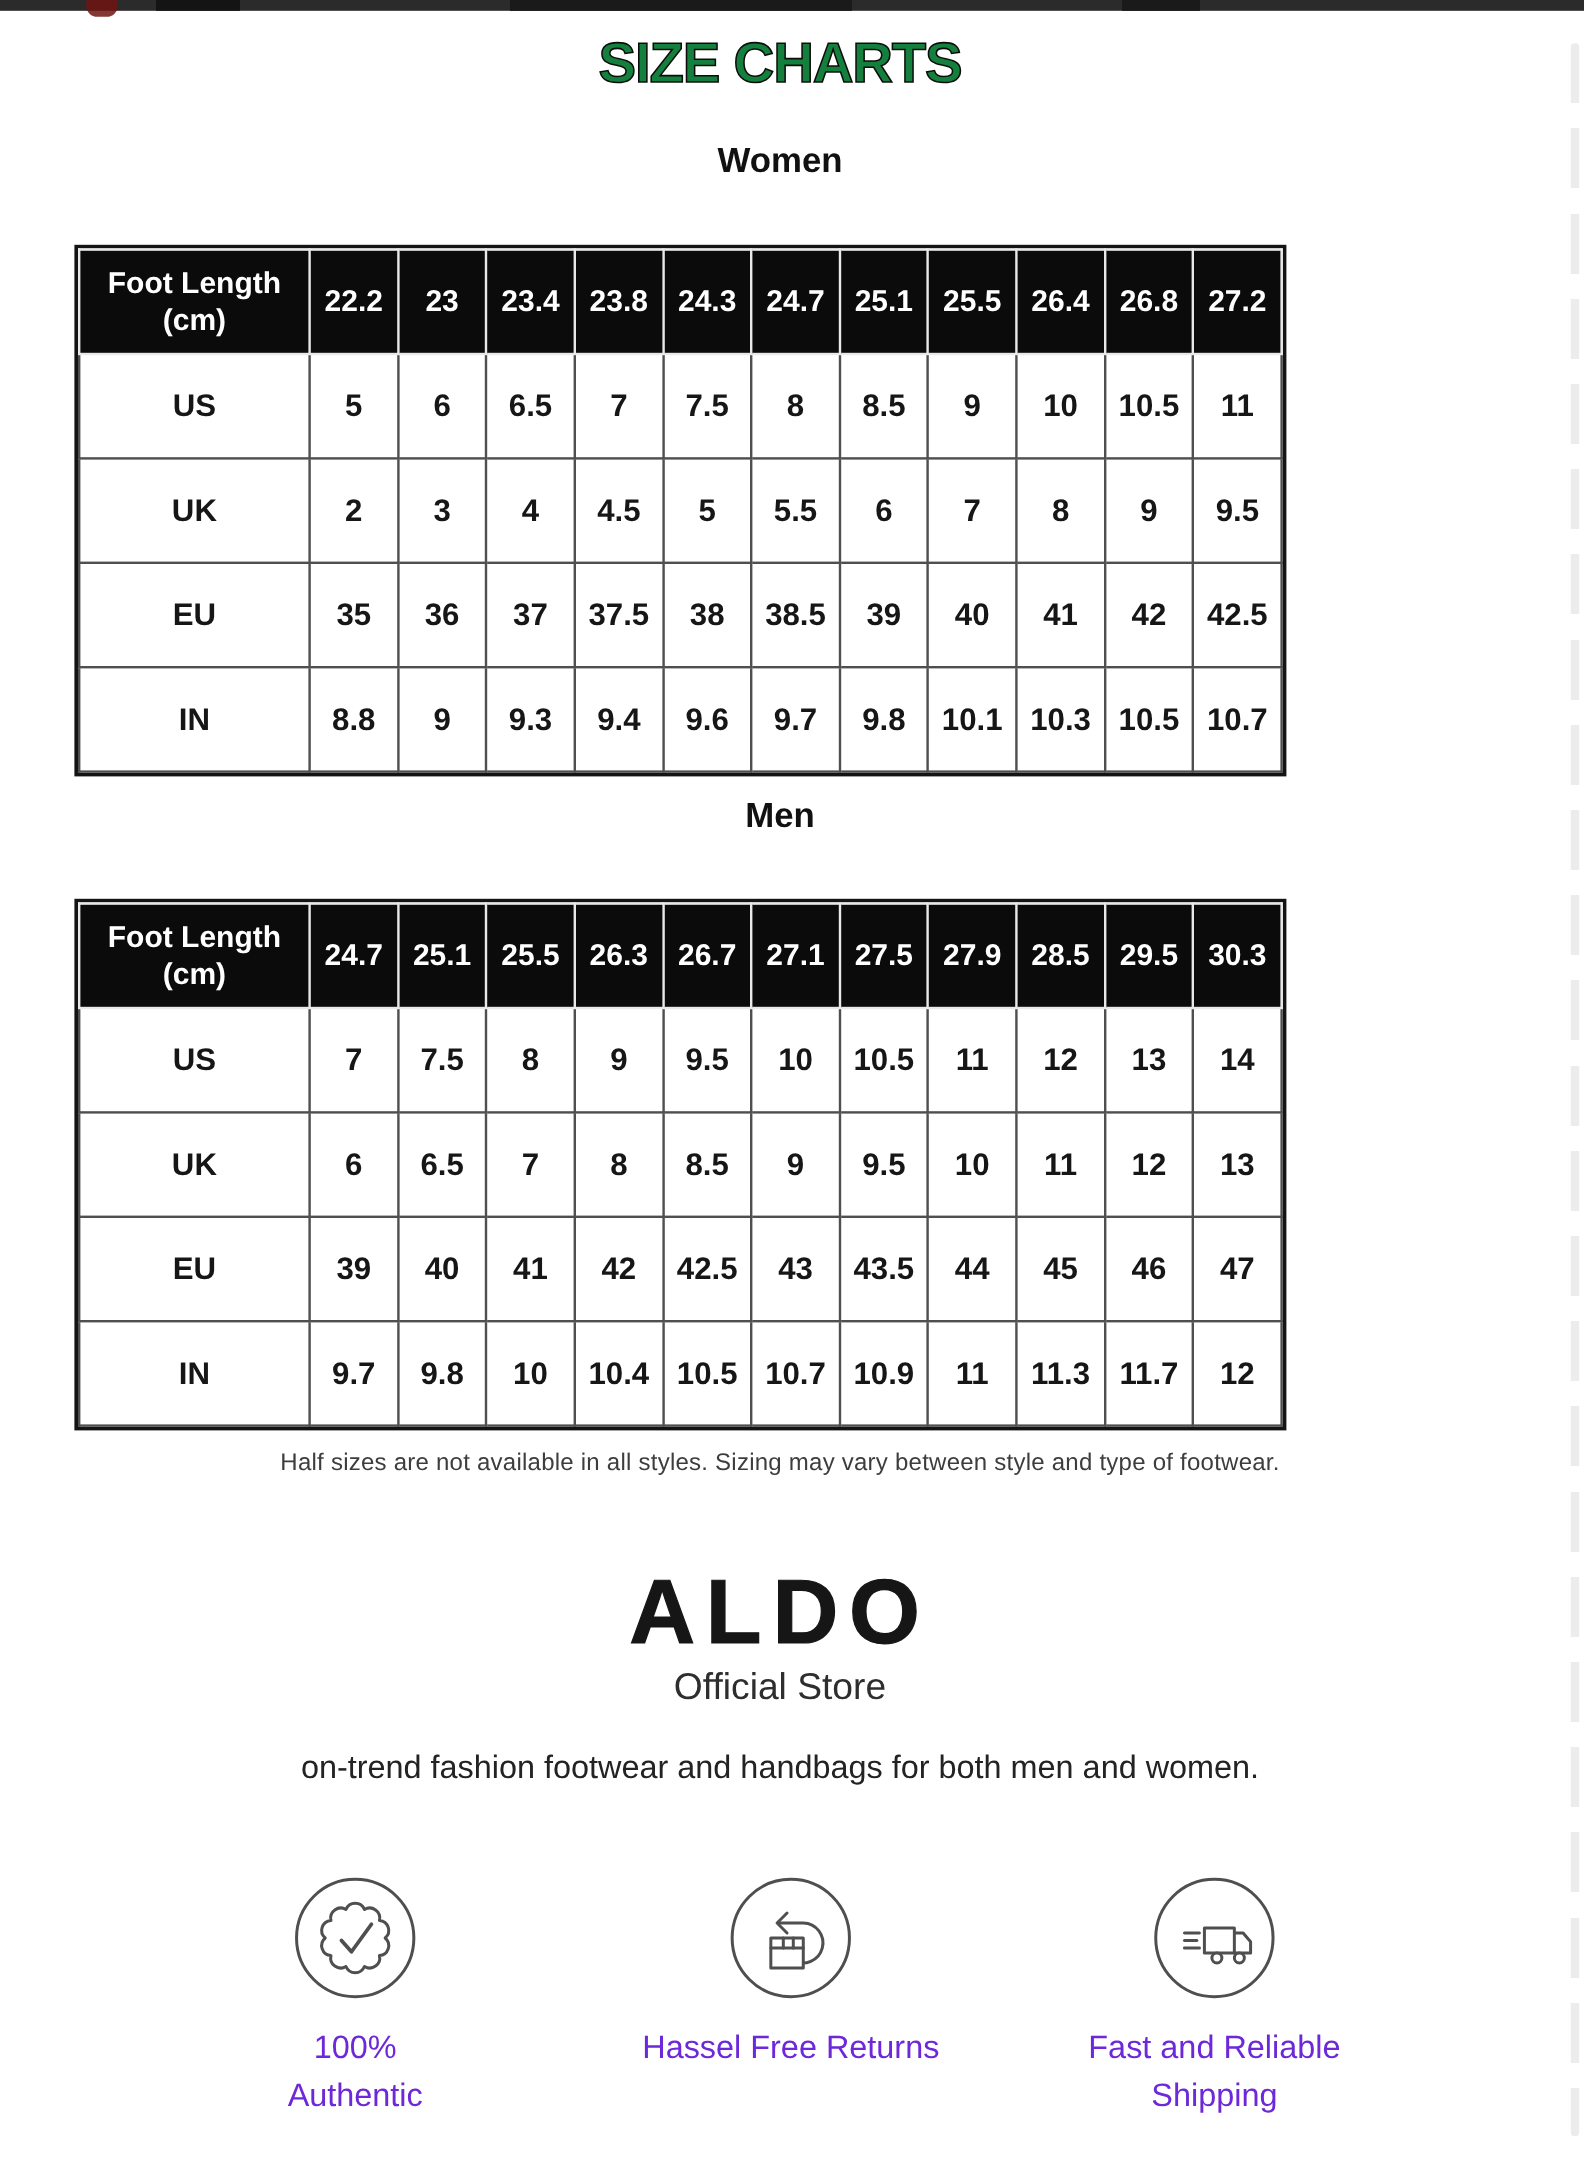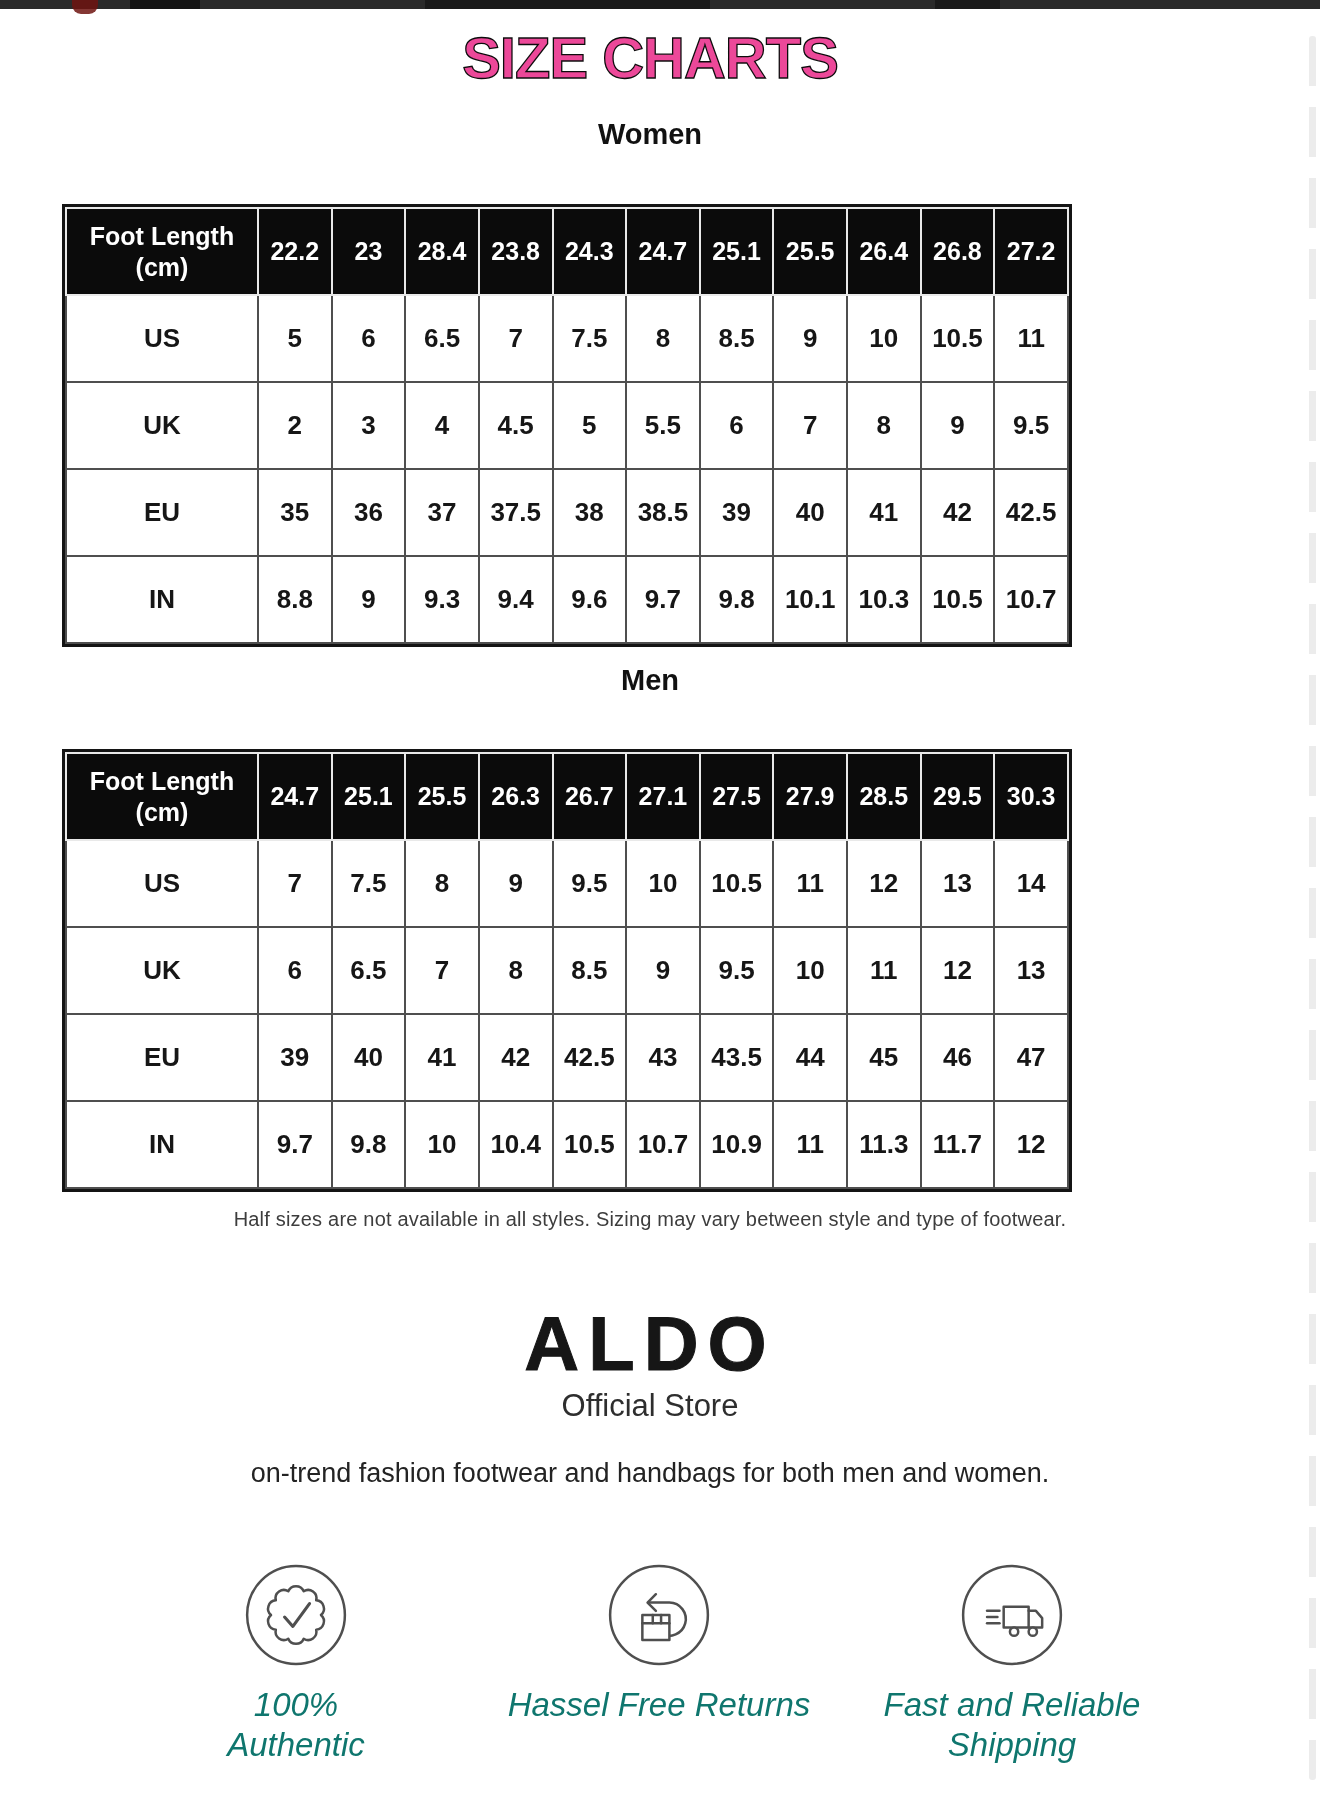--- a/index.html
+++ b/index.html
@@ -13,21 +13,21 @@
   .top-strip .seg2{position:absolute;left:425px;top:0;width:285px;height:9px;background:#1a1a1a;}
   .top-strip .seg3{position:absolute;left:935px;top:0;width:65px;height:9px;background:#1a1a1a;}
   .red-blob{position:absolute;left:72px;top:0;width:26px;height:14px;background:#6e1410;
             border-radius:0 0 9px 9px;opacity:.85;}
 
   
   .right-dashes{position:absolute;left:1309px;top:36px;height:1744px;width:7px;border-radius:3px;
     background:repeating-linear-gradient(180deg,#ececec 0 50px,transparent 50px 71px);}
 
   .centered{position:absolute;left:0;width:1300px;text-align:center;}
-  .main-title{top:24px;font-size:58px;font-weight:bold;letter-spacing:-1px;color:#ec4899;
+  .main-title{top:24px;font-size:47px;font-weight:bold;letter-spacing:-1px;color:#15803d;
               -webkit-text-stroke:1.3px #0c0c0c;}
   .section-heading{font-size:29px;font-weight:bold;color:#111;}
   #women-heading{top:118px;}
   #men-heading{top:664px;}
 
   
   .size-table{position:absolute;left:62px;width:1004px;border:3px solid #141414;background:#fff;margin-top:16px;}
   #women-table{top:188px;}
   #men-table{top:733px;}
   table.chart{width:100%;border-collapse:collapse;table-layout:fixed;}
@@ -41,21 +41,21 @@
 
   .footnote{top:1208px;font-size:20px;color:#3d3d3d;letter-spacing:.2px;}
 
   .brand-logo{top:1300px;font-size:76px;font-weight:bold;letter-spacing:9px;color:#161616;
               -webkit-text-stroke:1px #161616;}
   .brand-subtitle{top:1388px;font-size:31px;color:#2e2e2e;}
   .store-desc{top:1455px;font-size:27px;line-height:36px;color:#232323;}
 
   .feature{position:absolute;transform:translateX(-50%);text-align:center;}
   .feature .ring{display:inline-block;}
-  .feature .caption{margin-top:14px;font-size:33px;line-height:40px;color:#0f766e;font-style:italic;}
+  .feature .caption{margin-top:14px;font-size:27px;line-height:40px;color:#6d28d9;}
   #feature-authentic{left:296px;top:1563px;width:360px;}
   #feature-returns{left:659px;top:1563px;width:420px;}
   #feature-shipping{left:1012px;top:1563px;width:440px;}
   svg.badge{stroke:#4f4f4f;fill:none;stroke-width:2.4;stroke-linecap:round;stroke-linejoin:round;}
 </style>
 </head>
 <body>
 
 <div class="canvas">
 
@@ -89,21 +89,21 @@
           <col>
         </colgroup>
         <thead>
           <tr>
             <th class="corner">
               <div>Foot Length</div>
               <div>(cm)</div>
             </th>
             <th>22.2</th>
             <th>23</th>
-            <th>28.4</th>
+            <th>23.4</th>
             <th>23.8</th>
             <th>24.3</th>
             <th>24.7</th>
             <th>25.1</th>
             <th>25.5</th>
             <th>26.4</th>
             <th>26.8</th>
             <th>27.2</th>
           </tr>
         </thead>

